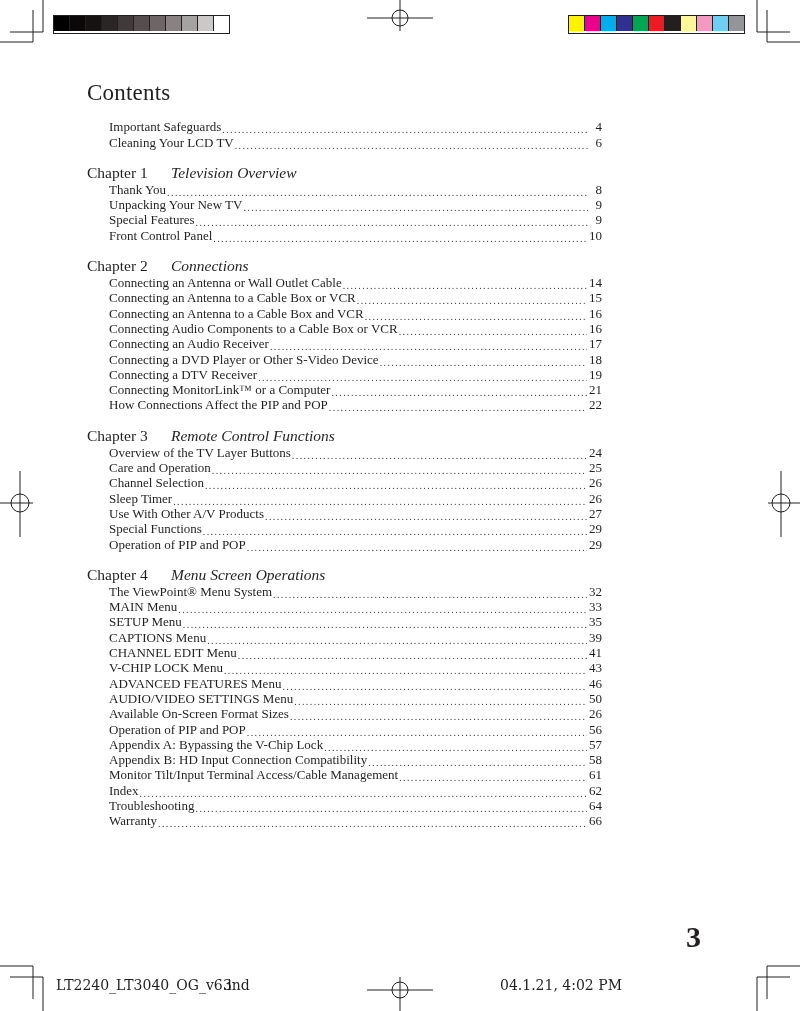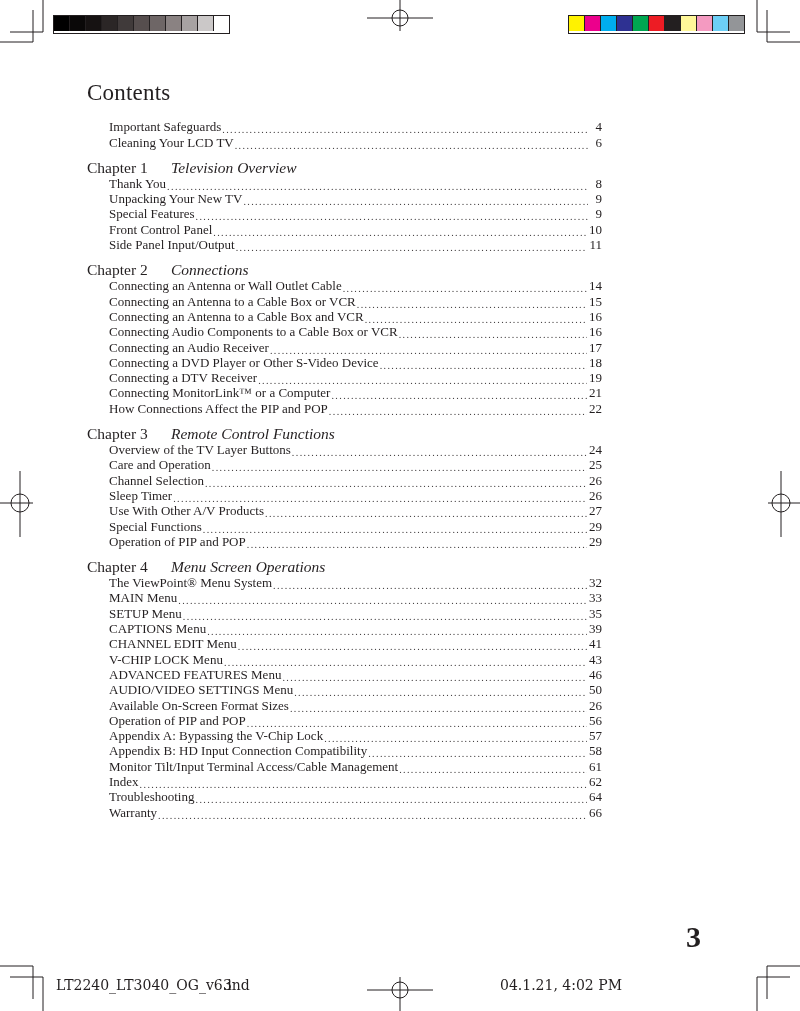--- a/index.html
+++ b/index.html
@@ -13,21 +13,21 @@
   .sw:last-child { border-right: none; }
 
   .title { position: absolute; left: 87px; top: 80px; font-size: 23px; letter-spacing: 0.2px; }
   .toc { position: absolute; left: 87px; width: 534px; }
   .entry { position: relative; display: flex; align-items: flex-end; height: 15.3px;
            font-size: 13px; margin-left: 22px; width: 493px; }
   .entry .lbl { white-space: nowrap; padding-right: 1px; }
   .entry .dots { flex: 1; overflow: hidden; white-space: nowrap; letter-spacing: 1.4px; color: #3a3637; font-size: 10px; }
   .entry .dots::after { content: "................................................................................................................................................................................................................................................"; }
   .entry .pg { white-space: nowrap; padding-left: 2px; min-width: 12px; text-align: right; }
-  .chapter { display: flex; align-items: flex-end; font-size: 15.5px; height: 19px; margin-top: 7px; }
+  .chapter { display: flex; align-items: center; font-size: 15.5px; height: 19px; margin-top: 13px; }
   .chapter .num { width: 84px; white-space: nowrap; }
   .chapter .name { font-style: italic; }
   .pagenum { position: absolute; left: 686px; top: 920px; font-size: 30px; font-weight: bold; }
   .slug { position: absolute; top: 977px; font-size: 14px; font-family: "DejaVu Serif", serif; color: #231f20; }
 </style>
 </head>
 <body>
 
 <svg class="marks" width="800" height="1011" viewBox="0 0 800 1011">
   <g stroke="#231f20" stroke-width="1" fill="none">
@@ -131,25 +131,20 @@
         <div class="entry">
           <span class="lbl">Special Features</span>
           <span class="dots"></span>
           <span class="pg">9</span>
         </div>
         <div class="entry">
           <span class="lbl">Front Control Panel</span>
           <span class="dots"></span>
           <span class="pg">10</span>
         </div>
-        <div class="entry">
-          <span class="lbl">Side Panel Input/Output</span>
-          <span class="dots"></span>
-          <span class="pg">11</span>
-        </div>
       </div>
       <div>
         <div class="chapter">
           <span class="num">Chapter 2</span>
           <span class="name">Connections</span>
         </div>
         <div class="entry">
           <span class="lbl">Connecting an Antenna or Wall Outlet Cable</span>
           <span class="dots"></span>
           <span class="pg">14</span>

